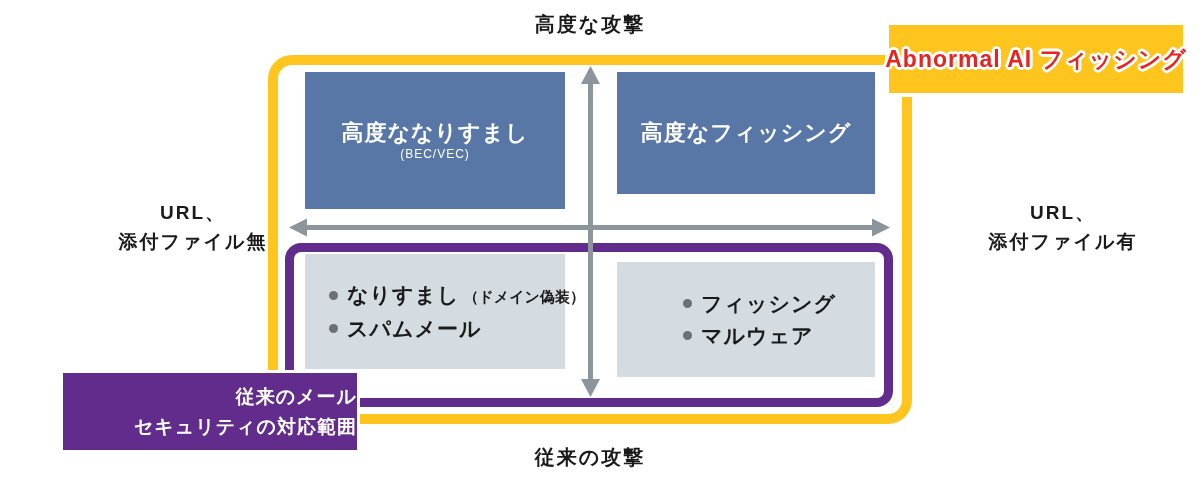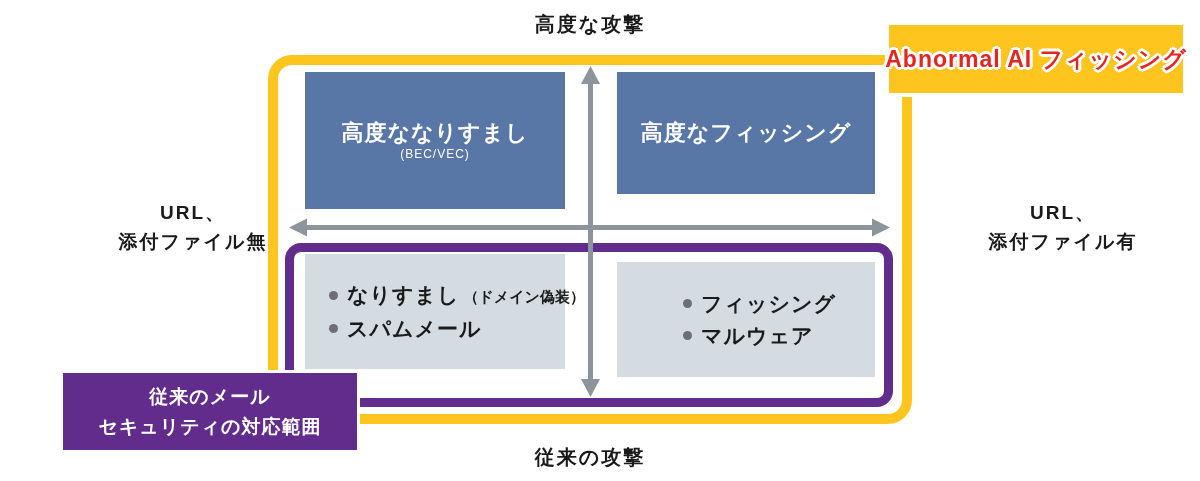--- a/index.html
+++ b/index.html
@@ -68,21 +68,21 @@
     background:var(--yellow);border:4px solid #fff;
     display:flex;align-items:center;justify-content:center;
   }
   .callout-yellow .txt{
     font-size:23px;font-weight:bold;color:var(--red);letter-spacing:1px;white-space:nowrap;
     text-shadow:-2px -2px 0 #fff,2px -2px 0 #fff,-2px 2px 0 #fff,2px 2px 0 #fff,0 -3px 0 #fff,0 3px 0 #fff,-3px 0 0 #fff,3px 0 0 #fff;
   }
   .callout-purple{
     position:absolute;left:60px;top:370px;width:300px;height:83px;
     background:var(--purple);border:3px solid #fff;
-    display:flex;flex-direction:column;align-items:center;justify-content:center;
+    display:flex;flex-direction:column;align-items:flex-end;justify-content:center;
   }
   .callout-purple .txt{
     font-size:19px;font-weight:bold;color:#fff;letter-spacing:1px;line-height:1.55;white-space:nowrap;text-align:center;
   }
 </style>
 </head>
 <body>
 
 <div class="canvas">
 

